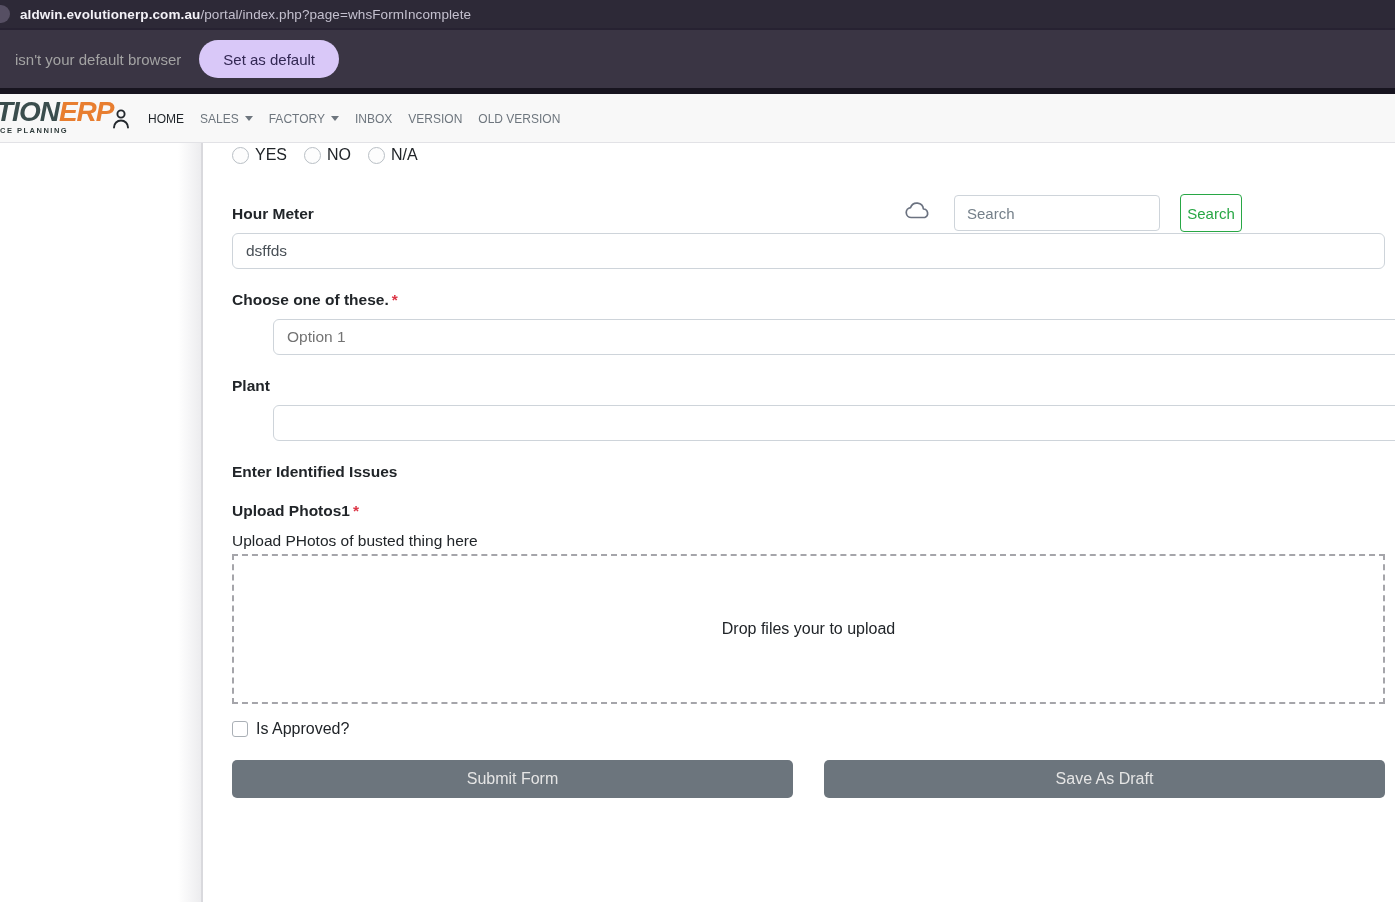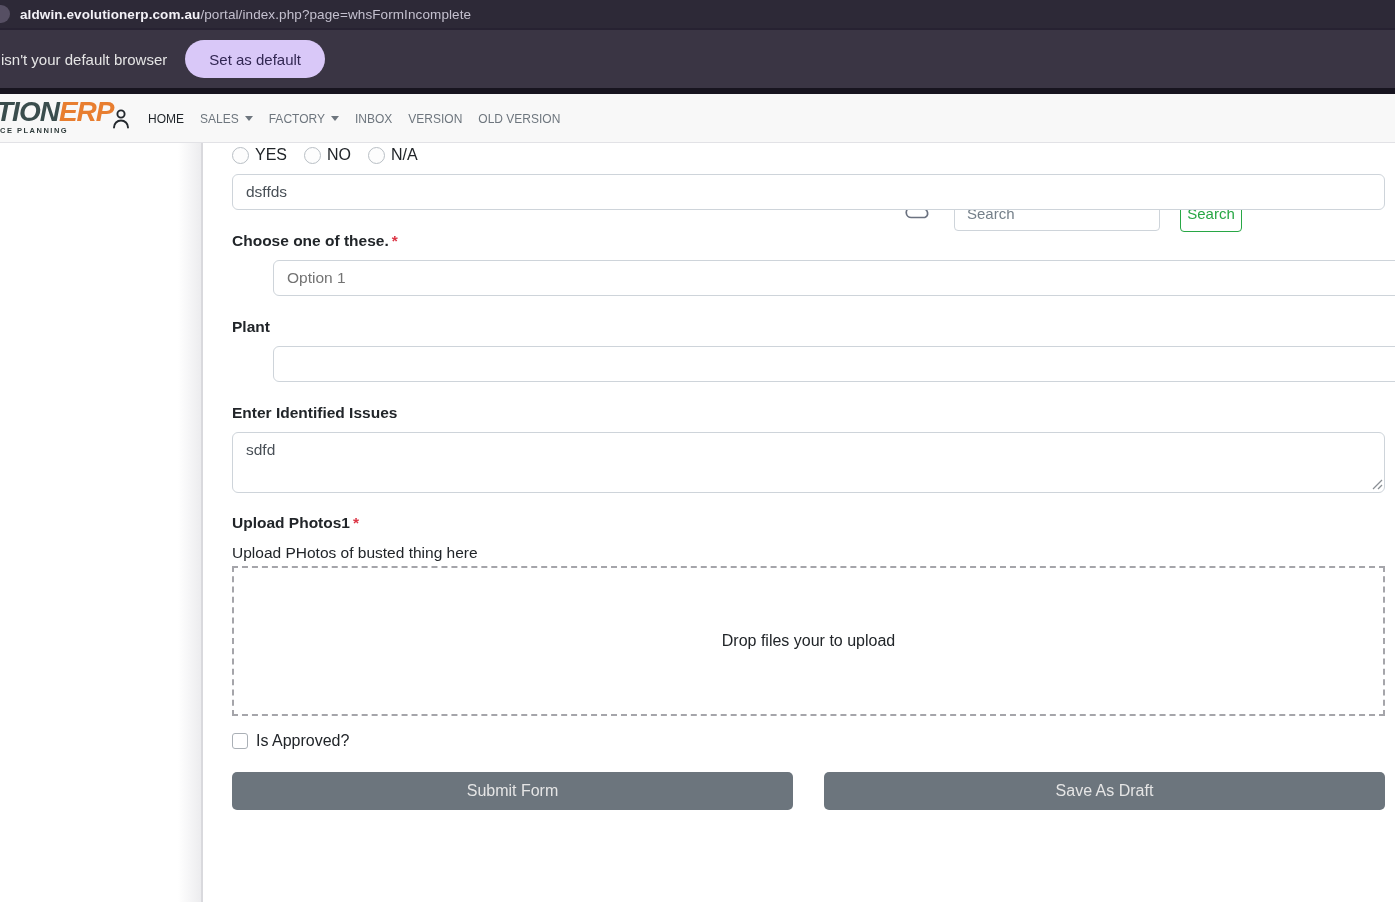--- a/index.html
+++ b/index.html
@@ -10,21 +10,21 @@
   .urlbar { position:absolute; left:0; top:0; width:1395px; height:28px;
             background:#2d2937; display:flex; align-items:center; }
   .site-circle { position:absolute; left:-8px; top:5px; width:18px; height:18px;
                  border-radius:50%; background:#564f63; }
   .url-text { margin-left:20px; font-size:13.5px; color:#c4c0cf; letter-spacing:.1px; }
   .url-text b { color:#f3f1f7; font-weight:700; }
 
   .notifbar { position:absolute; left:0; top:28px; width:1395px; height:60px;
               background:#3a3544; border-top:2px solid #272232;
               display:flex; align-items:center; }
-  .notif-text { margin-left:1px; font-size:15px; color:#e5e5e5; }
+  .notif-text { margin-left:15px; font-size:15px; color:#a3a3a3; }
   .pill-btn { margin-left:18px; height:38px; padding:0 24px; border:none;
               border-radius:19px; background:#d9c8f8; color:#322753;
               font-size:15px; font-family:inherit; cursor:pointer; }
 
   .darkstrip { position:absolute; left:0; top:88px; width:1395px; height:6px;
                background:#17141f; }
 
   
   .navbar { position:absolute; left:0; top:94px; width:1395px; height:49px;
             background:#f8f8f8; border-bottom:1px solid #e2e2e6; }
@@ -171,46 +171,40 @@
     <div class="radio-item">
       <span class="radio-circle"></span>
       <span class="radio-label">NO</span>
     </div>
     <div class="radio-item">
       <span class="radio-circle"></span>
       <span class="radio-label">N/A</span>
     </div>
   </div>
 
+  <div class="fld-label mt-label1">Hour Meter</div>
   <input class="text-input" value="dsffds" style="">
 
   <div class="fld-label mt-label"><span>Choose one of these.</span><span class="req">*</span></div>
   <div class="select-box">
     <span>Option 1</span>
     <svg class="select-chevron" width="15" height="15" viewBox="0 0 15 15" fill="none" stroke="#3a4147" stroke-width="2" stroke-linecap="round" stroke-linejoin="round">
         <polyline points="2.5,5 7.5,10.5 12.5,5"></polyline>
       </svg>
   </div>
 
   <div class="fld-label mt-label">Plant</div>
   <div class="select-box">
     <span></span>
     <svg class="select-chevron" width="15" height="15" viewBox="0 0 15 15" fill="none" stroke="#3a4147" stroke-width="2" stroke-linecap="round" stroke-linejoin="round">
         <polyline points="2.5,5 7.5,10.5 12.5,5"></polyline>
       </svg>
   </div>
 
   <div class="fld-label mt-label">Enter Identified Issues</div>
-  <div class="ta-wrap">
-    <textarea class="textarea" style="">sdfd</textarea>
-    <svg class="resize-handle" width="12" height="12" viewBox="0 0 12 12" stroke="#8a8f94" stroke-width="1.2">
-        <line x1="11" y1="2" x2="2" y2="11"></line>
-        <line x1="11" y1="7" x2="7" y2="11"></line>
-      </svg>
-  </div>
 
   <div class="fld-label" style="margin-top:20px;"><span>Upload Photos1</span><span class="req">*</span></div>
   <div class="helper-text">Upload PHotos of busted thing here</div>
   <div class="dropzone">
     <span class="dropzone-text">Drop files your to upload</span>
   </div>
 
   <div class="check-row">
     <span class="checkbox"></span>
     <span class="check-label">Is Approved?</span>

